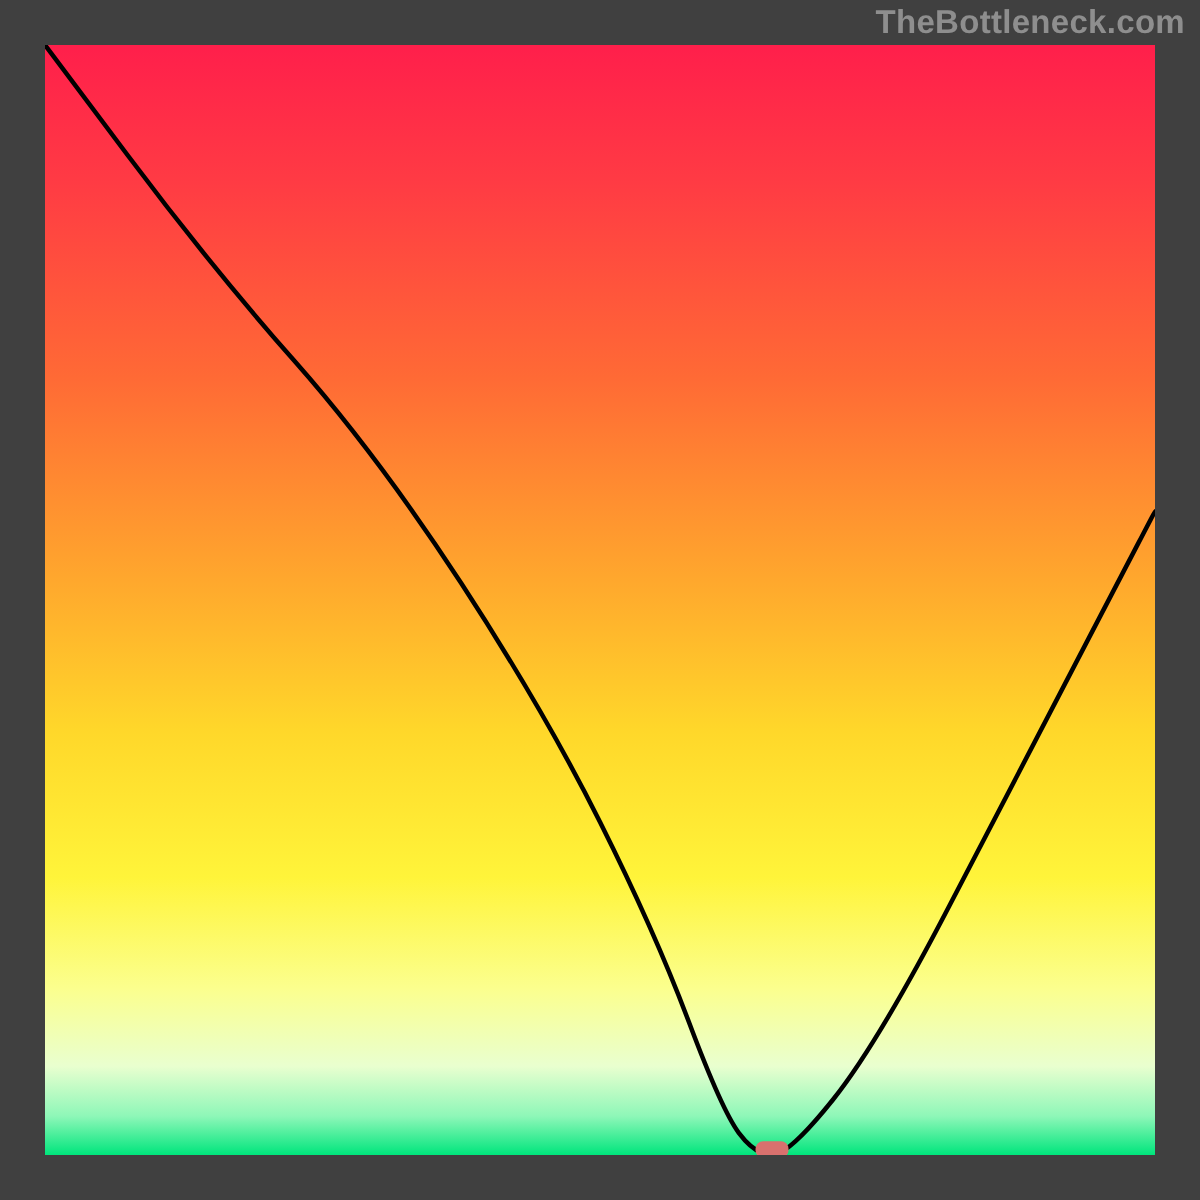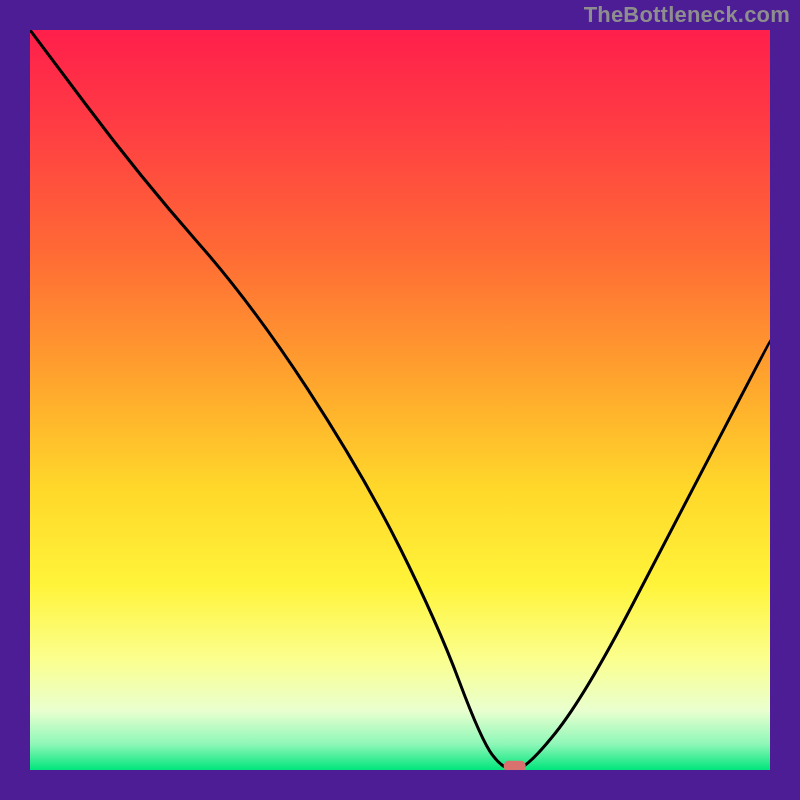--- a/index.html
+++ b/index.html
@@ -8,21 +8,21 @@
     width: 800px;
     height: 800px;
     background: #000;
     overflow: hidden;
     font-family: Arial, Helvetica, sans-serif;
   }
   .frame {
     position: relative;
     width: 800px;
     height: 800px;
-    background: #4c1d95;
+    background: #404040;
   }
   .watermark {
     position: absolute;
     top: 2px;
     right: 10px;
     color: #8e8e8e;
     font-size: 22px;
     font-weight: 600;
     letter-spacing: 0.2px;
     z-index: 5;

